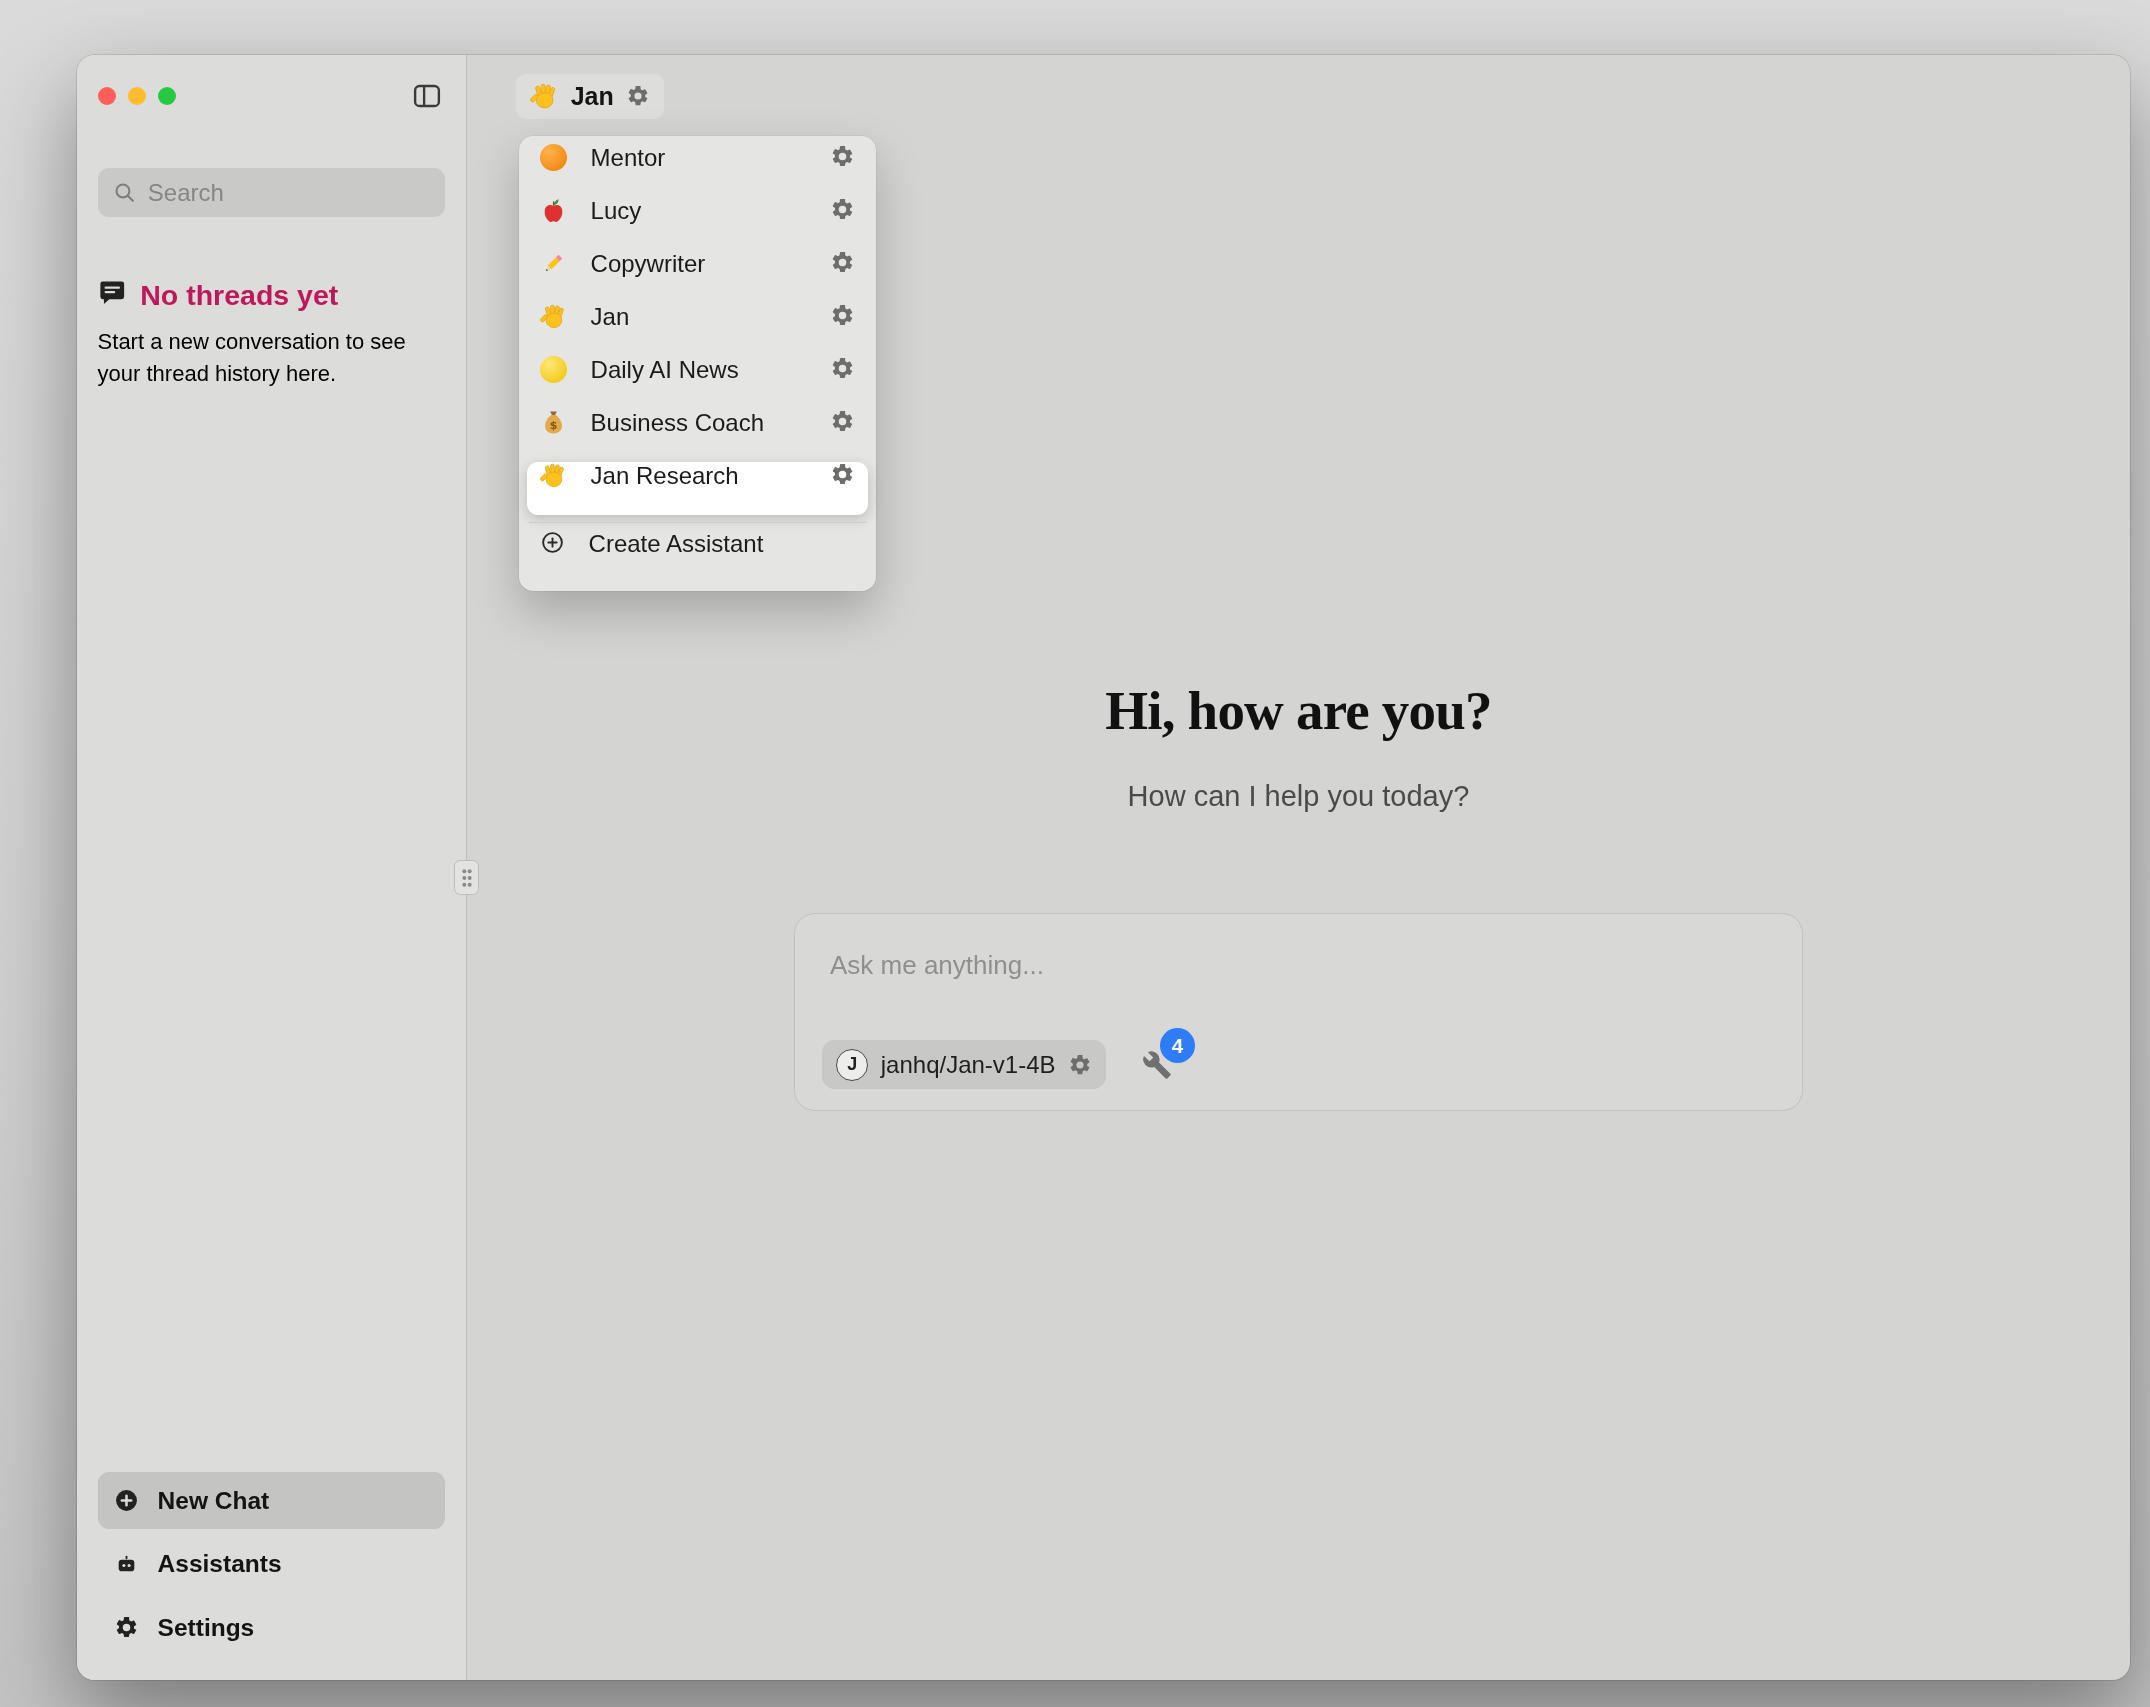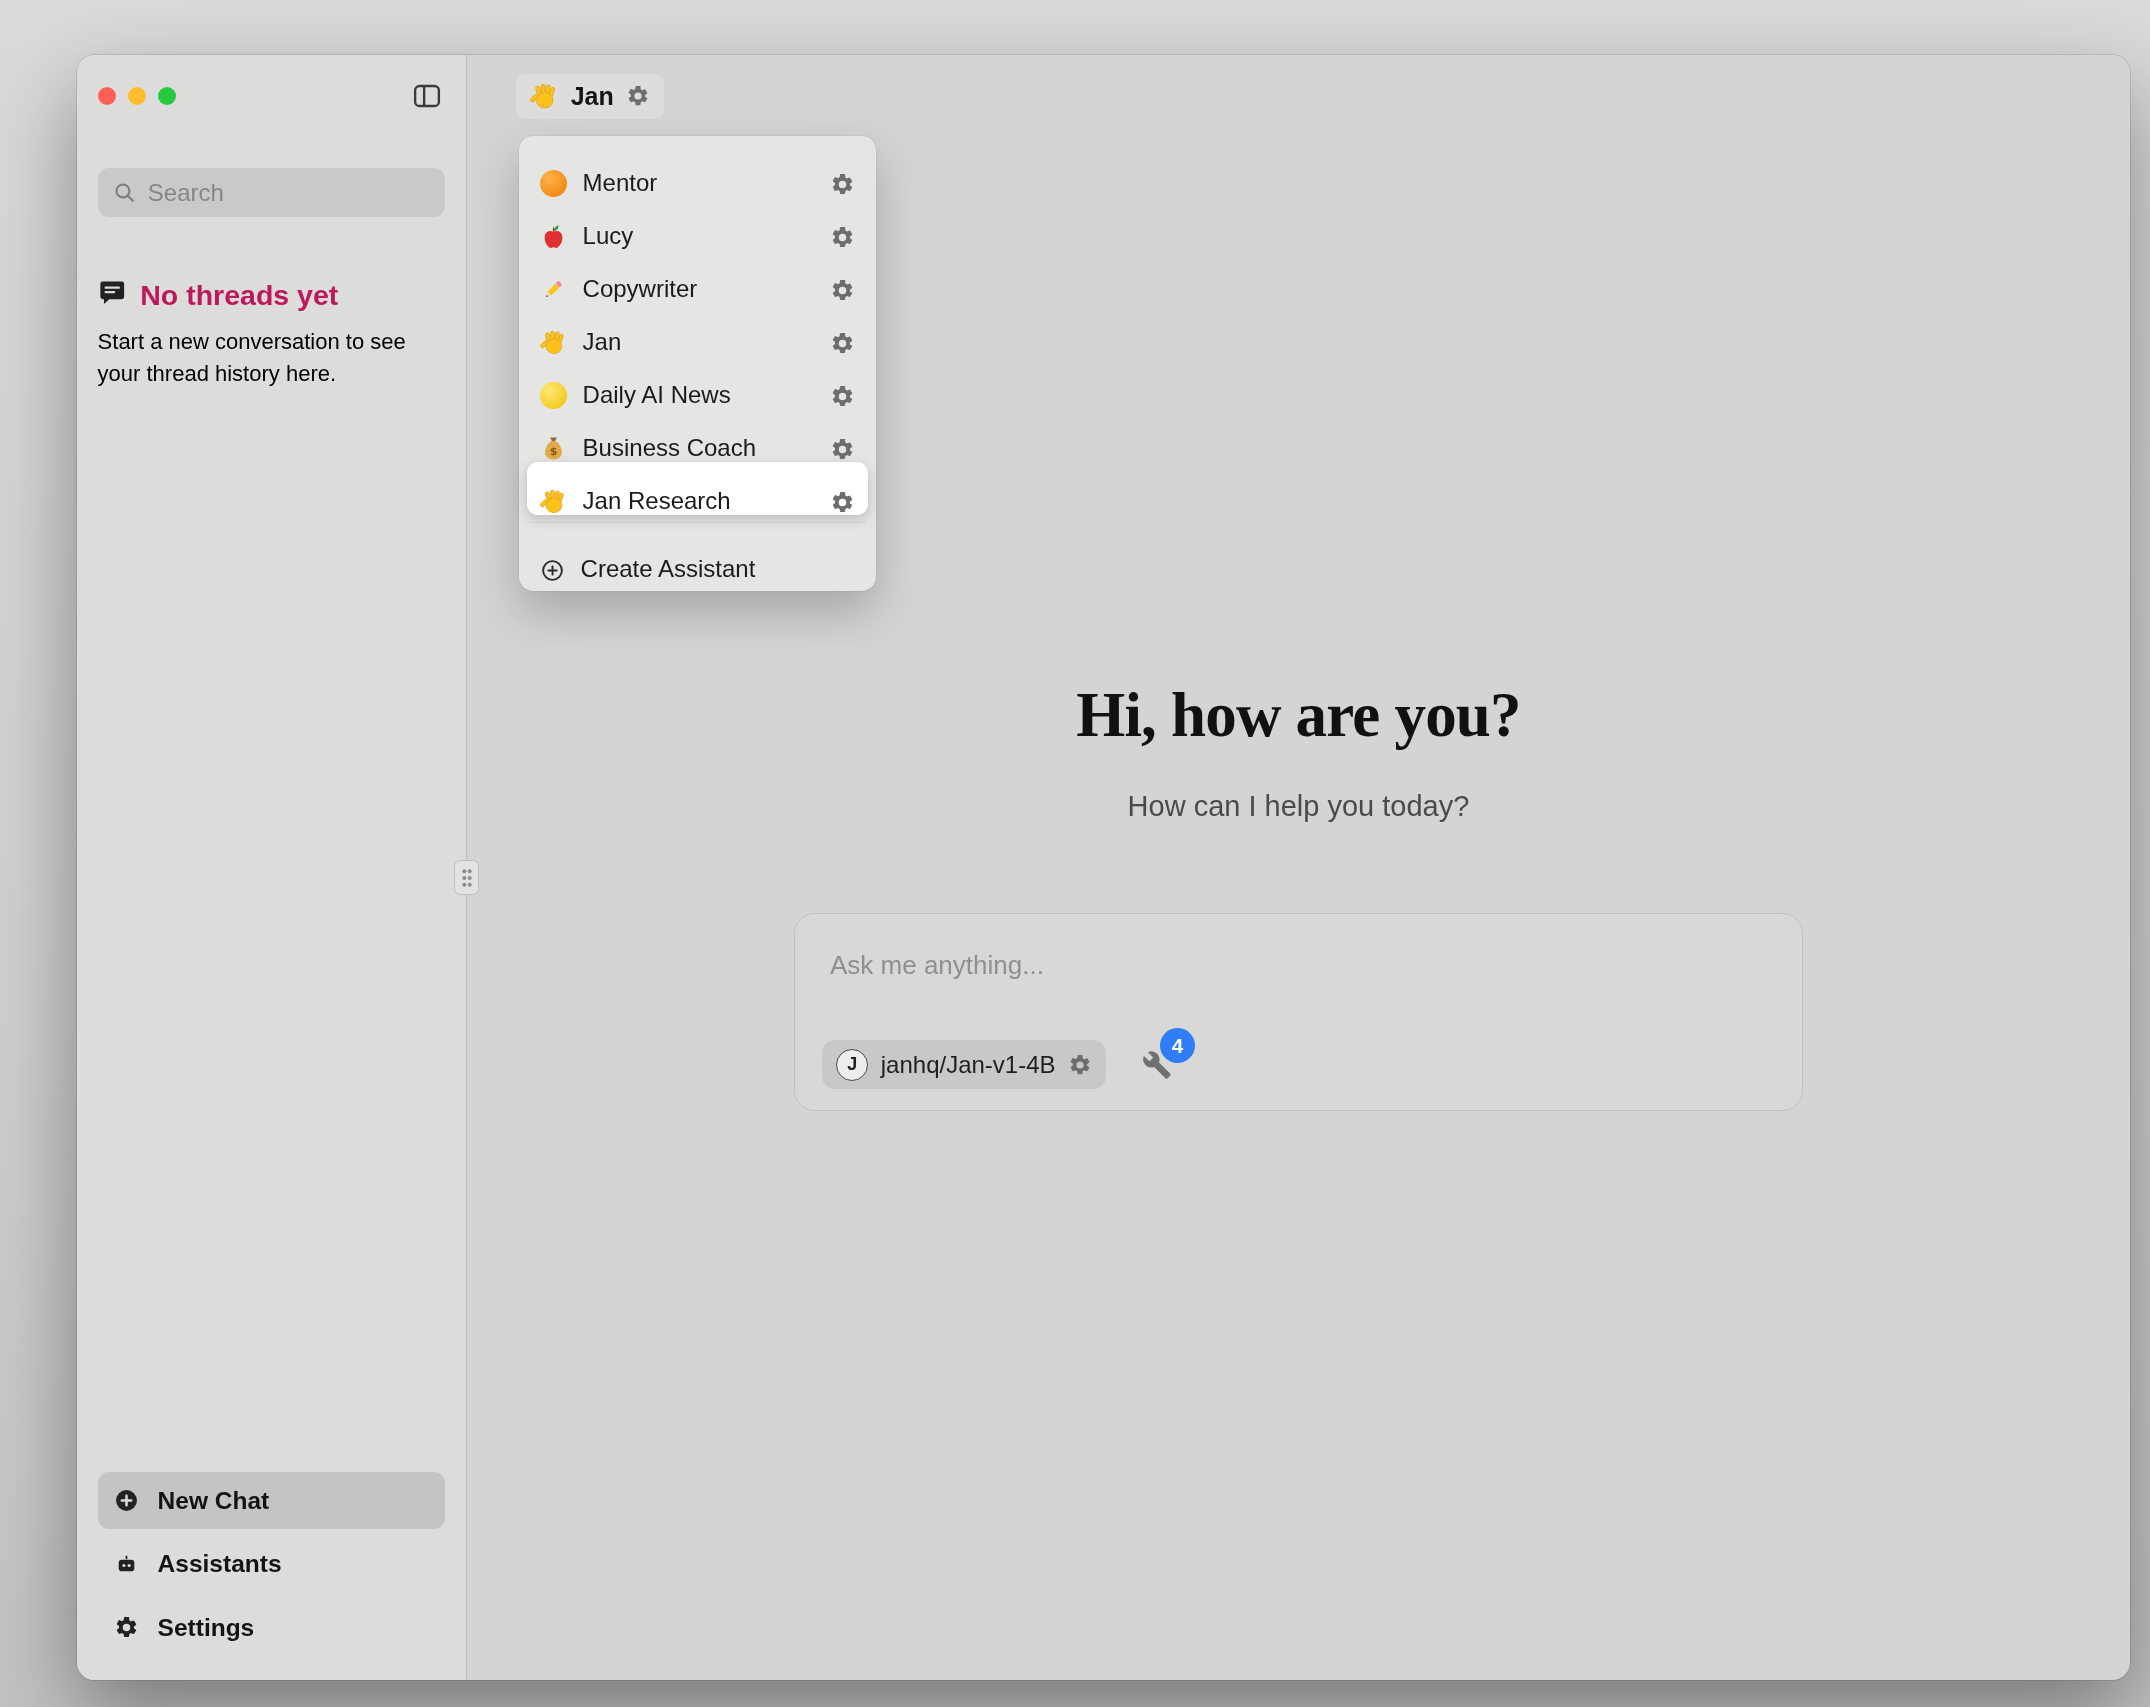--- a/index.html
+++ b/index.html
@@ -35,30 +35,30 @@
   .nav-item.active{background:#c4c4c3}
   .nav-item .ic{flex:0 0 auto;color:#222}
   
   .main{flex:1;position:relative;border-radius:0 17.4px 17.4px 0}
   .header{height:82px;display:flex;align-items:center;padding-left:49px}
   .assistant-trigger{display:flex;align-items:center;gap:12px;font-size:25px;font-weight:600;color:#141414;cursor:pointer;background:rgba(255,255,255,.22);padding:8px 14.2px;border-radius:9.5px}
   .gear{color:#6d6d6c}
   
   .menu{position:absolute;left:52px;top:81px;width:357px;background:#e5e5e4;border-radius:14.2px;padding:8px;z-index:20;
     box-shadow:0 20.6px 47px rgba(0,0,0,.22),0 0 0 0.8px rgba(0,0,0,.05)}
-  .menu-item{height:53px;display:flex;align-items:flex-end;gap:16px;padding:0 12.6px;border-radius:11px;font-size:24px;font-weight:500;color:#1b1b1b;cursor:pointer}
+  .menu-item{height:53px;display:flex;align-items:flex-start;gap:24px;padding:0 12.6px;border-radius:11px;font-size:24px;font-weight:500;color:#1b1b1b;cursor:pointer}
   .menu-item.selected{background:#ffffff;box-shadow:0 4px 12.6px rgba(0,0,0,.18)}
   .mi-gear{margin-left:auto;background:none;border:none;color:#6d6d6c;cursor:pointer;display:flex;align-items:center}
   .menu-divider{height:0.8px;background:#cecdcc;margin:7.1px 1.6px}
   .dot{width:27px;height:27px;border-radius:50%;display:inline-block;flex:0 0 auto}
   .dot-orange{background:radial-gradient(circle at 34% 30%,#ffb24d,#ef7d00)}
   .dot-yellow{background:radial-gradient(circle at 34% 30%,#ffe777,#eec200)}
   
   .hero{position:absolute;top:624px;left:0;width:100%;text-align:center;z-index:5}
-  .hero h1{font-family:"Liberation Serif",serif;font-size:63px;font-weight:600;color:#111;letter-spacing:-0.8px}
+  .hero h1{font-family:"Liberation Serif",serif;font-size:55px;font-weight:600;color:#111;letter-spacing:-0.8px}
   .hero p{margin-top:38px;font-size:29px;color:#4a4a4a}
   
   .composer{position:absolute;left:327px;top:858px;width:1009px;height:198px;background:#d8d8d7;border:0.8px solid #c1c1c0;border-radius:20.6px;padding:36px 35px 19px;z-index:5}
   .composer-ph{font-size:26px;color:#8f8f8e;cursor:text}
   .composer-row{position:absolute;left:27px;bottom:20.6px;display:flex;align-items:center;gap:33px}
   .model-chip{height:49px;display:flex;align-items:center;gap:12.6px;background:#c8c8c7;border-radius:12.6px;padding:0 14.2px;font-size:24px;font-weight:500;color:#1f1f1f;cursor:pointer}
   .avatar{width:32px;height:32px;border-radius:50%;background:#ededec;border:1.6px solid #4a4a4a;display:flex;align-items:center;justify-content:center;font-size:18px;font-weight:700;color:#222;flex:0 0 auto}
   .tools{position:relative;color:#707070;cursor:pointer;width:35px;height:35px;display:flex;align-items:center;justify-content:center}
   .badge{position:absolute;top:-19px;right:-20.6px;width:35px;height:35px;border-radius:50%;background:#2f7df6;color:#fff;font-size:20.6px;font-weight:600;display:flex;align-items:center;justify-content:center}
   

